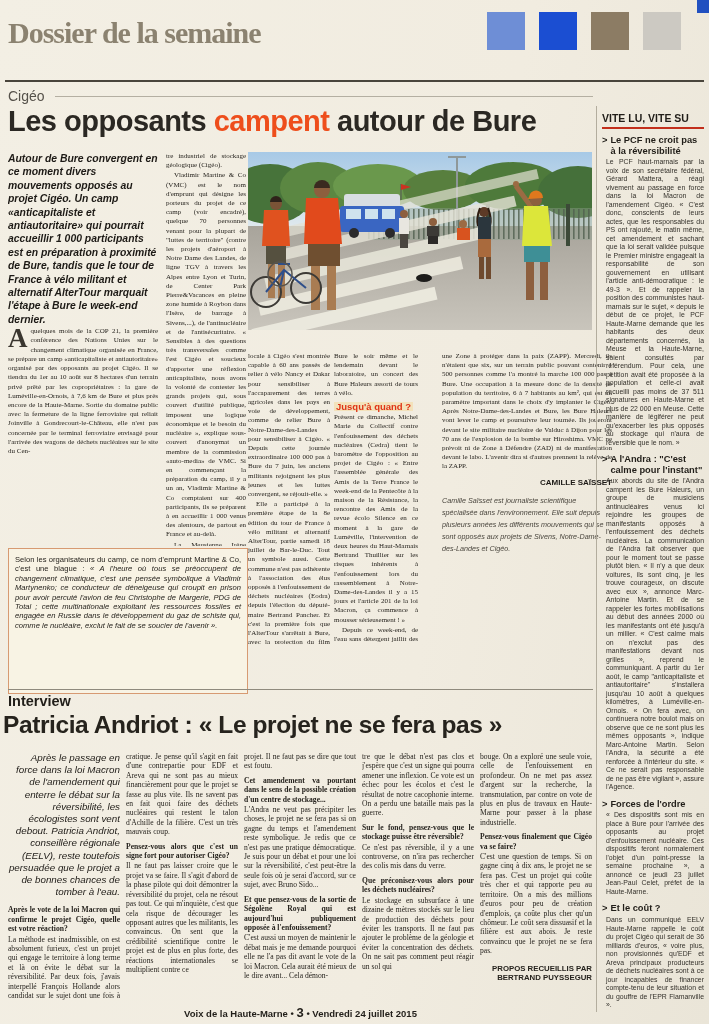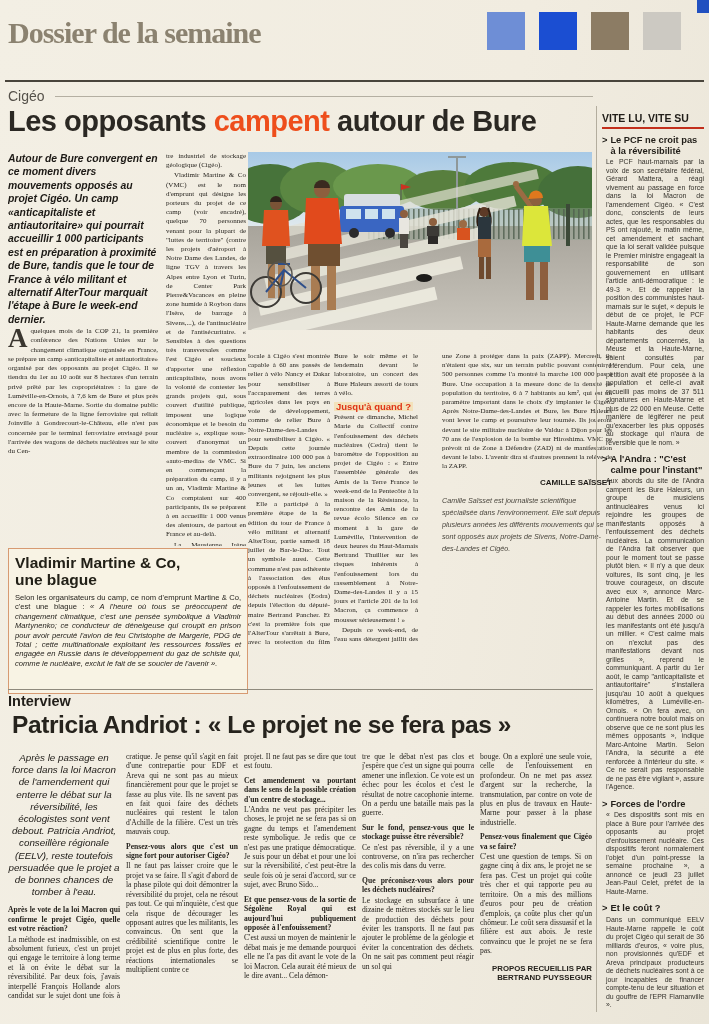--- a/index.html
+++ b/index.html
@@ -47,28 +47,28 @@
   .box{left:8px;top:548px;width:226px;height:134px;border:1px solid #d79a72;background:#f8f3e4;
        padding:6px 6px 4px 6px;overflow:hidden;}
   .box-title{font-family:"Liberation Sans",sans-serif;font-weight:bold;font-size:15.5px;
              line-height:16.5px;color:#222017;margin:0 0 5px 0;}
   .box-body{font-family:"Liberation Sans",sans-serif;font-size:7.6px;line-height:9.4px;text-align:justify;}
   .box-quote{font-style:italic;}
   
   .int-rule{left:8px;top:689px;width:585px;height:1px;background:#8f8a7d;}
   .int-label{left:8px;top:693px;font-family:"Liberation Sans",sans-serif;font-weight:bold;
              font-size:14.5px;color:#211e19;}
-  .int-title{left:12px;top:711px;width:585px;font-family:"Liberation Sans",sans-serif;font-weight:bold;
+  .int-title{left:3px;top:711px;width:585px;font-family:"Liberation Sans",sans-serif;font-weight:bold;
              font-size:24.5px;letter-spacing:-0.4px;color:#26231d;}
   .int-cols{left:8px;top:752px;width:588px;height:250px;display:flex;gap:6px;}
   .icol{width:112px;height:250px;overflow:hidden;text-align:justify;font-size:7.6px;line-height:9.4px;}
   .icol p{margin:0 0 1px 0;}
   .q{font-weight:bold;margin:5px 0 1px 0 !important;}
   .int-intro{font-family:"Liberation Sans",sans-serif;font-style:italic;font-size:9.8px;
-             line-height:12.2px;text-align:center;color:#1d1a16;margin:0 0 7px 0 !important;}
+             line-height:12.2px;text-align:right;color:#1d1a16;margin:0 0 7px 0 !important;}
   .int-sig{font-family:"Liberation Sans",sans-serif;font-weight:bold;font-size:7.8px;
            text-align:right;margin-top:8px !important;}
   
   .side-vrule{left:596px;top:106px;width:1px;height:906px;background:#b3ad9e;}
   .sidebar{left:602px;top:112px;width:102px;height:900px;overflow:hidden;}
   .side-title{font-family:"Liberation Sans",sans-serif;font-weight:bold;font-size:10.5px;color:#211e19;}
   .side-rule{width:102px;height:2px;background:#c22f1c;margin:3px 0 6px 0;}
   .side-item{margin-bottom:7px;}
   .side-head{font-family:"Liberation Sans",sans-serif;font-weight:bold;font-size:9.3px;
              line-height:10.6px;color:#211e19;display:flex;}
@@ -228,24 +228,20 @@
     <p>Présent ce dimanche, Michel Marie du Collectif contre l'enfouissement des déchets nucléaires (Cedra) tient le baromètre de l'opposition au projet de Cigéo : « Entre l'assemblée générale des Amis de la Terre France le week-end de la Pentecôte à la maison de la Résistance, la rencontre des Amis de la revue écolo Silence en ce moment à la gare de Luméville, l'intervention de deux heures du Haut-Marnais Bertrand Thuillier sur les risques inhérents à l'enfouissement lors du rassemblement à Notre-Dame-des-Landes il y a 15 jours et l'article 201 de la loi Macron, ça commence à mousser sérieusement ! »</p>
     <p class="ind">Depuis ce week-end, de l'eau sans détergent jaillit des pistolets en plastique devant les grilles du laboratoire, depuis que les Bure Haleurs y ont initié ce qu'ils appellent</p>
   </div>
   <div class="abs col c5">
     <p>une Zone à protéger dans la paix (ZAPP). Mercredi, ils n'étaient que six, sur un terrain public pouvant contenir 1 500 personnes comme l'a montré la marche 100 000 pas à Bure. Une occupation à la mesure donc de la densité de population du territoire, 6 à 7 habitants au km², qui est un paramètre important dans le choix d'y implanter le Cigéo. Après Notre-Dame-des-Landes et Bure, les Bure Haleurs vont lever le camp et poursuivre leur tournée. Ils joueront devant le site militaire nucléaire de Valduc à Dijon pour les 70 ans de l'explosion de la bombe sur Hiroshima. VMC ne prévoit ni de Zone à Défendre (ZAD) ni de manifestation devant le labo. L'avenir dira si d'autres prennent la relève de la ZAPP.</p>
     <div class="sig">CAMILLE SAÏSSET</div>
     <div class="bio">Camille Saïsset est journaliste scientifique spécialisée dans l'environnement. Elle suit depuis plusieurs années les différents mouvements qui se sont opposés aux projets de Sivens, Notre-Dame-des-Landes et Cigéo.</div>
   </div>
 
   <div class="abs box">
-    <div class="box-title">
-      <span>Vladimir Martine &amp; Co,</span><br>
-      <span>une blague</span>
-    </div>
     <div class="box-body">
       <span>Selon les organisateurs du camp, ce nom d'emprunt Martine &amp; Co, c'est une blague : </span><span class="box-quote">« A l'heure où tous se préoccupent de changement climatique, c'est une pensée symbolique à Vladimir Martynenko; ce conducteur de déneigeuse qui croupit en prison pour avoir percuté l'avion de feu Christophe de Margerie, PDG de Total ; cette multinationale exploitant les ressources fossiles et engagée en Russie dans le développement du gaz de schiste qui, comme le nucléaire, exclut le fait de se soucier de l'avenir ».</span>
     </div>
   </div>
 
   <div class="abs int-rule"></div>
   <div class="abs int-label">Interview</div>
   <div class="abs int-title">Patricia Andriot : « Le projet ne se fera pas »</div>
   <div class="abs int-cols">
     <div class="icol">
@@ -314,14 +310,21 @@
 
     <div class="side-item">
       <div class="side-head">
         <span class="side-arrow">&gt;</span>
         <span>Et le coût ?</span>
       </div>
       <div class="side-body">Dans un communiqué EELV Haute-Marne rappelle le coût du projet Cigéo qui serait de 36 milliards d'euros, « voire plus, non provisionnés qu'EDF et Areva principaux producteurs de déchets nucléaires sont à ce jour incapables de financer compte-tenu de leur situation et du gouffre de l'EPR Flamanville ».</div>
     </div>
   </div>
 
+  <div class="abs footer">
+    <span>Voix de la Haute-Marne</span>
+    <span>•</span>
+    <span class="pg">3</span>
+    <span>•</span>
+    <span>Vendredi 24 juillet 2015</span>
+  </div>
 
 </div>
 
 </body></html>

